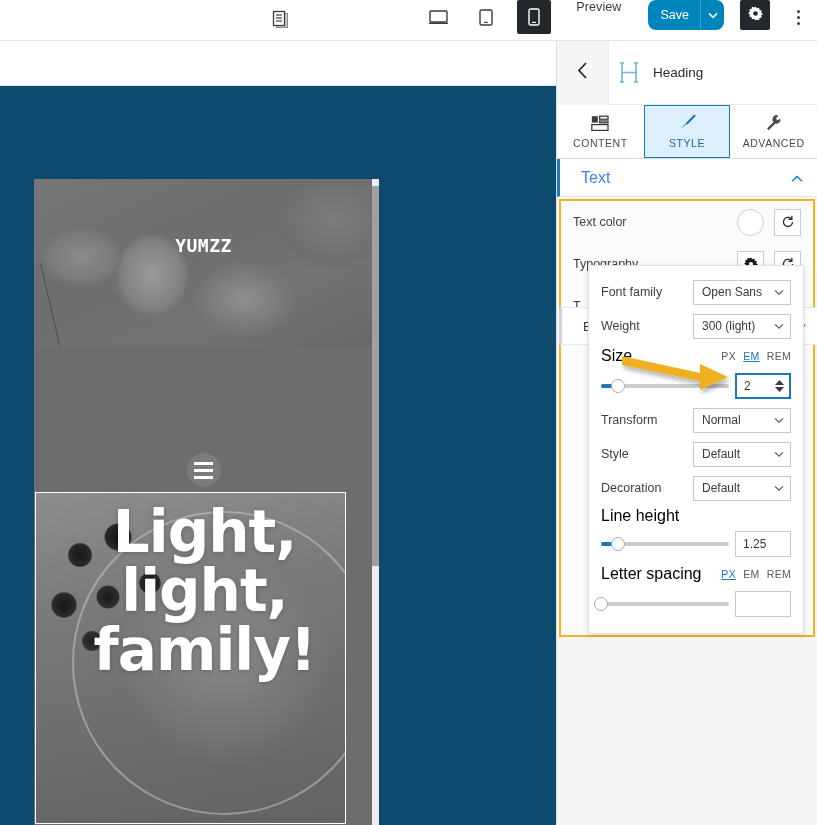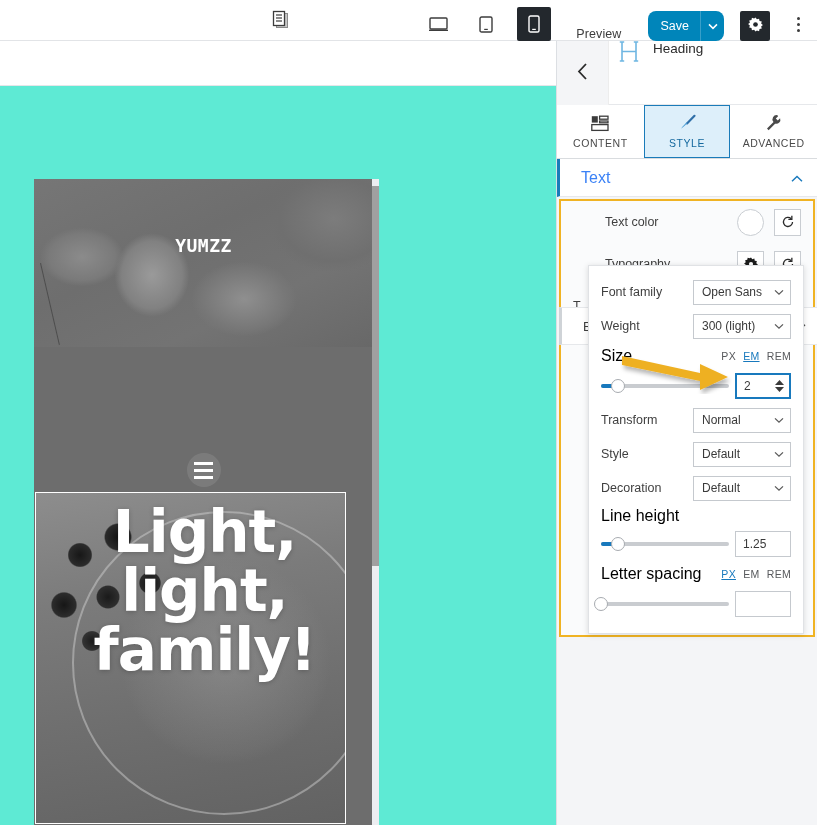--- a/index.html
+++ b/index.html
@@ -17,21 +17,21 @@
     display: flex; align-items: center;
   }
   .tb-pages {
     position: absolute; left: 268px; top: 7px;
     width: 26px; height: 26px;
     display: flex; align-items: center; justify-content: center;
     cursor: pointer;
   }
   .tb-right {
     position: absolute; right: 6px; top: 0; height: 41px;
-    display: flex; align-items: flex-end; gap: 8px;
+    display: flex; align-items: flex-start; gap: 8px;
   }
   .devbtn {
     width: 34px; height: 34px; margin: 0 3px;
     display: flex; align-items: center; justify-content: center;
     cursor: pointer; border-radius: 2px; background: transparent;
   }
   .devbtn.active { background: #23282d; }
   .previewbtn {
     font-size: 12.5px; color: #3c3c3c; padding: 0 14px;
     cursor: pointer; letter-spacing: .1px;
@@ -55,21 +55,21 @@
   .kebab {
     width: 26px; height: 34px; display: flex; flex-direction: column;
     align-items: center; justify-content: center; gap: 3px;
     margin-left: 7px; cursor: pointer;
   }
   .kebab i { width: 3px; height: 3px; border-radius: 50%; background: #3c3c3c; display: block; }
 
   
   #canvas {
     position: absolute; left: 0; top: 41px;
-    width: 556px; height: 784px; background: #5eead4;
+    width: 556px; height: 784px; background: #0c4a6e;
     overflow: hidden;
     text-decoration: underline;
   }
   #canvas-top-strip {
     position: absolute; left: 0; top: 0; width: 556px; height: 45px;
     background: #ffffff; border-bottom: 1px solid #e4e6e9;
   }
   #phone {
     position: absolute; left: 34px; top: 138px;
     width: 339px; height: 646px; overflow: hidden;
@@ -145,21 +145,21 @@
   }
 
   
   #panel {
     position: absolute; left: 556px; top: 41px;
     width: 261px; height: 784px;
     background: #f4f5f7; border-left: 1px solid #dcdfe3;
   }
   #panel-head {
     position: relative; height: 64px; background: #ffffff;
-    display: flex; align-items: flex-start; border-bottom: 1px solid #e6e8eb;
+    display: flex; align-items: center; border-bottom: 1px solid #e6e8eb;
   }
   .back-btn {
     width: 52px; height: 64px; display: flex;
     align-items: center; justify-content: center;
     background: #f4f5f7; cursor: pointer; border-right: 1px solid #ededed;
   }
   .head-ico { width: 40px; display: flex; align-items: center; justify-content: center; }
   .head-title { font-size: 13.5px; color: #2b2b2b; margin-left: 4px; }
 
   #tabs { display: flex; height: 54px; background: #fff; border-bottom: 1px solid #d9dcdf; }
@@ -186,21 +186,21 @@
   
   #sec-body {
     position: relative; margin: 2px 2px 0 2px; height: 438px;
     border: 2px solid #f0b323; background: #fafbfc;
     overflow: visible;
   }
   .row {
     display: flex; align-items: center; justify-content: space-between;
     padding: 0 12px; height: 42px;
   }
-  .row .lab { font-size: 12.5px; color: #3f3f3f; margin-left: 32px; }
+  .row .lab { font-size: 12.5px; color: #3f3f3f; }
   .circle-swatch {
     width: 27px; height: 27px; border-radius: 50%;
     border: 1px solid #c9cdd2; background: #fff; cursor: pointer;
   }
   .sqbtn {
     width: 27px; height: 27px; border: 1px solid #c9cdd2;
     background: #fff; display: flex; align-items: center;
     justify-content: center; cursor: pointer;
   }
   .rowctl { display: flex; align-items: center; gap: 10px; }

